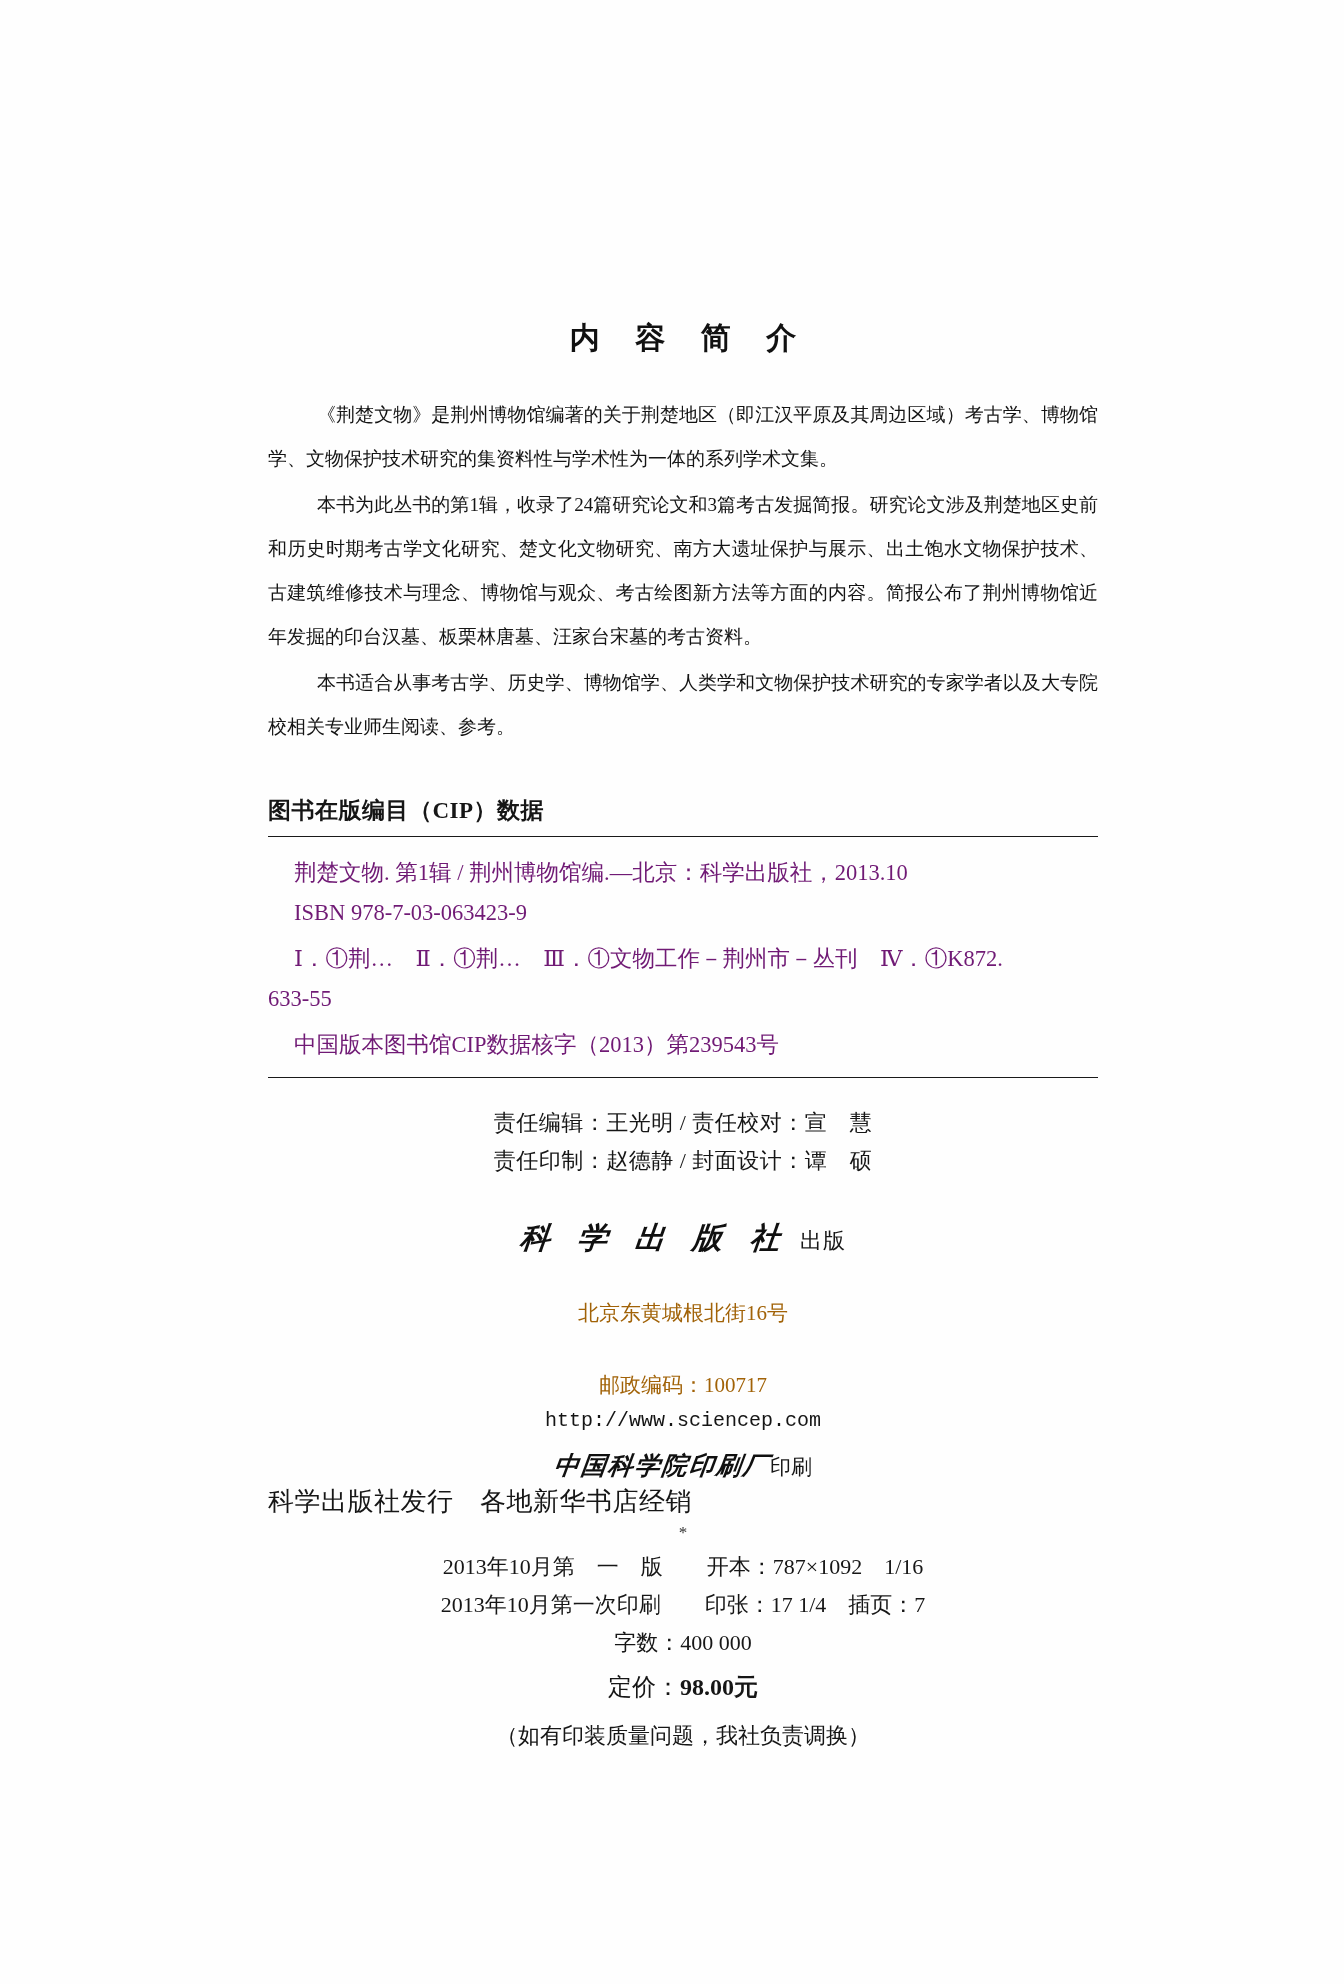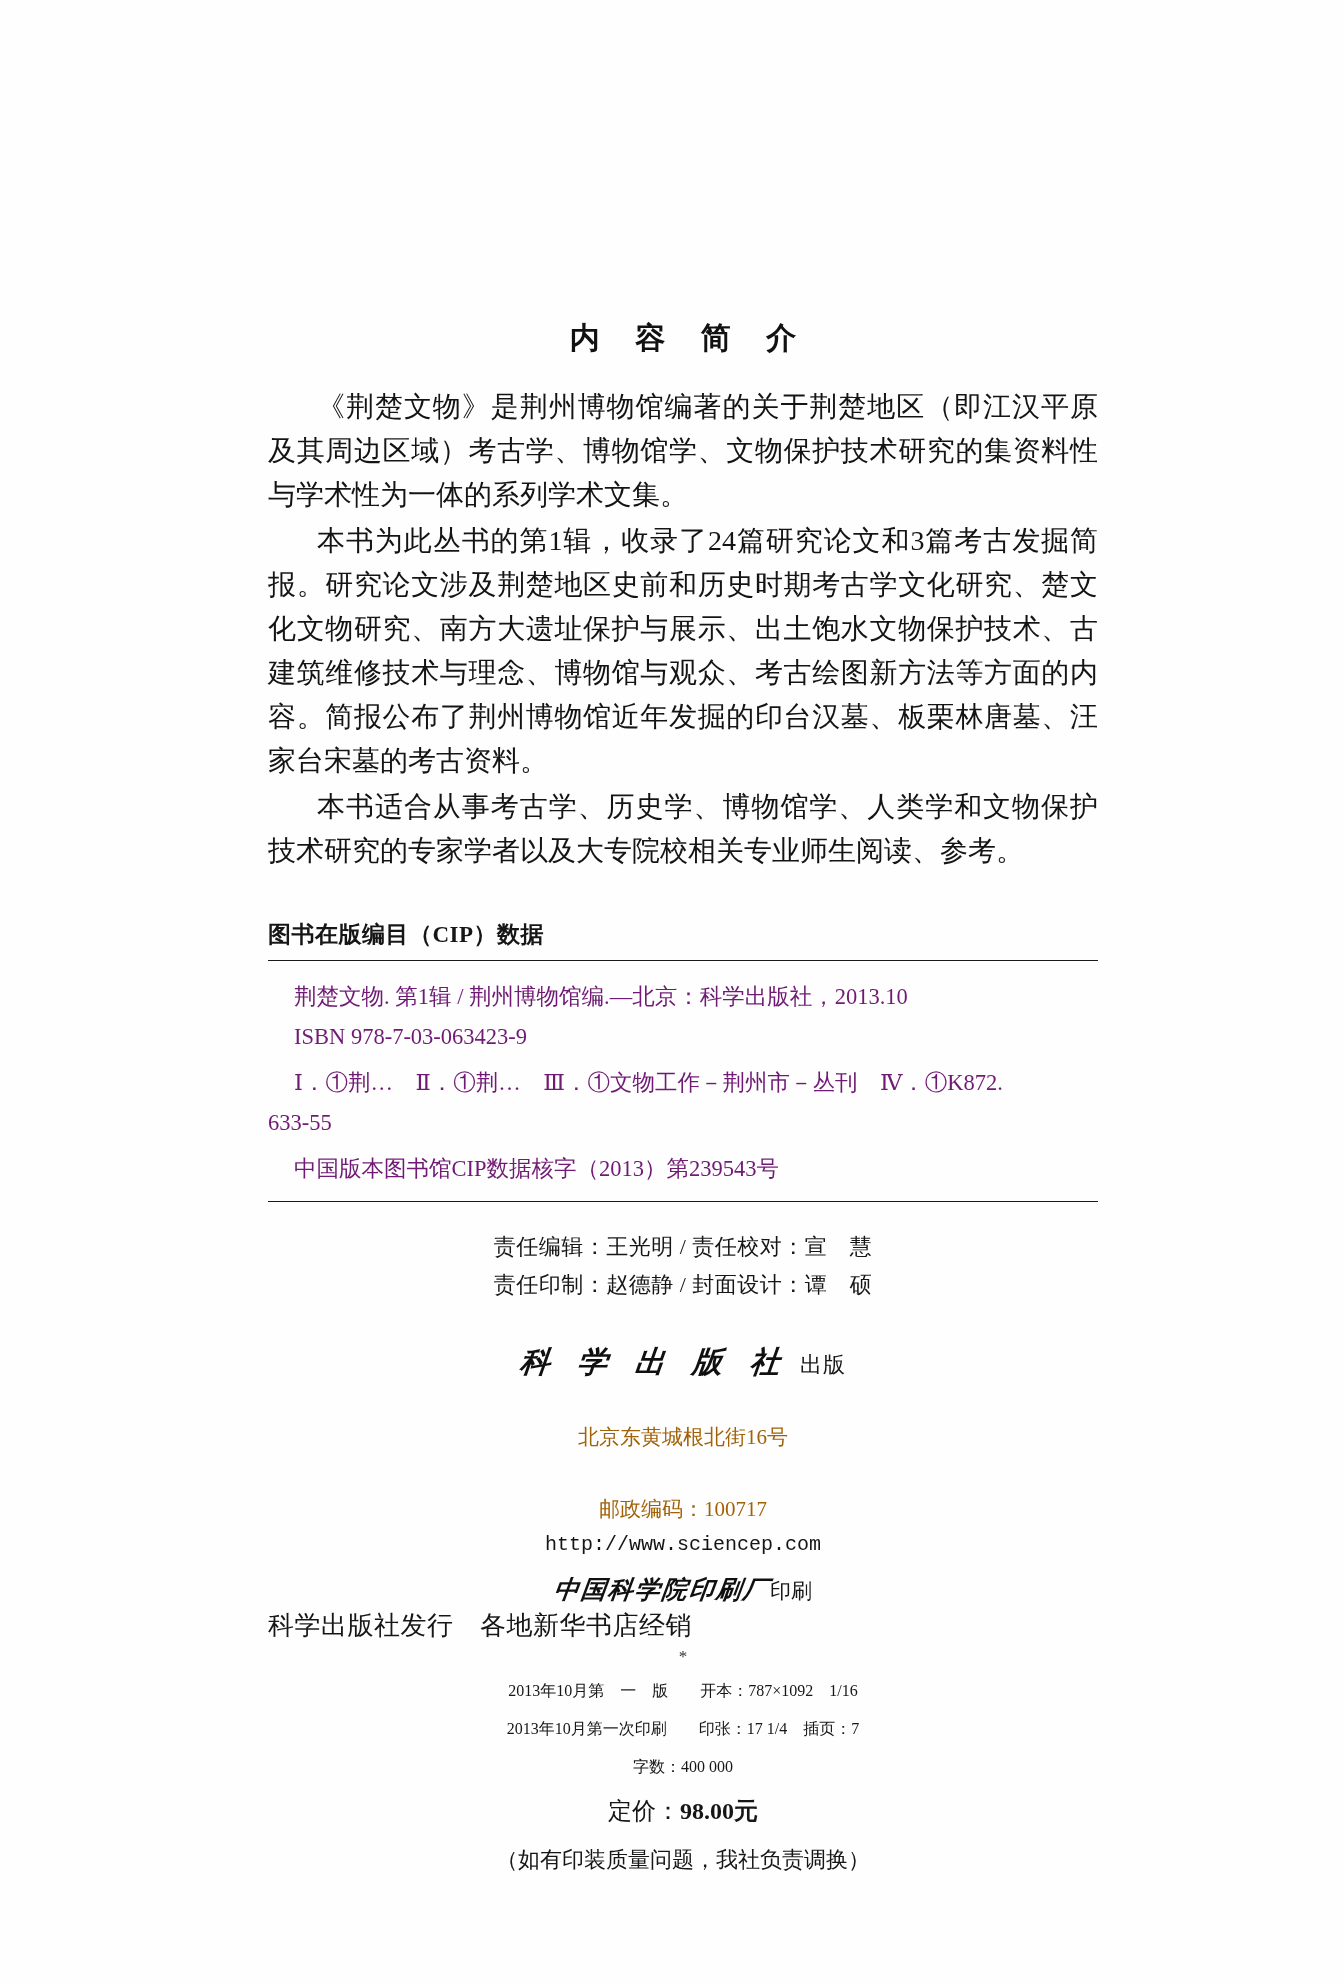--- a/index.html
+++ b/index.html
@@ -22,28 +22,28 @@
     top: 318px;
     width: 830px;
   }
 
   
   .intro-title {
     text-align: center;
     font-size: 30px;
     font-weight: 600;
     letter-spacing: 14px;
-    margin: 0 0 26px 0;
+    margin: 0 0 34px 0;
     text-indent: 14px;
     color: #111;
   }
 
   
   .intro-p {
-    font-size: 28px;
+    font-size: 19px;
     line-height: 44px;
     text-align: justify;
     text-justify: inter-ideograph;
     margin: 0 0 2px 0;
     text-indent: 49px;
     color: #141414;
   }
 
   
   .cip-block {
@@ -152,21 +152,21 @@
     line-height: 22px;
     color: #333;
   }
 
   
   .details {
     margin-top: 4px;
     text-align: center;
   }
   .det-line {
-    font-size: 16px;
+    font-size: 22px;
     line-height: 38px;
     white-space: pre;
   }
   .price-line {
     font-size: 24px;
     line-height: 46px;
     font-weight: 700;
     margin-top: 2px;
   }
   .price-label { font-weight: 400; }

